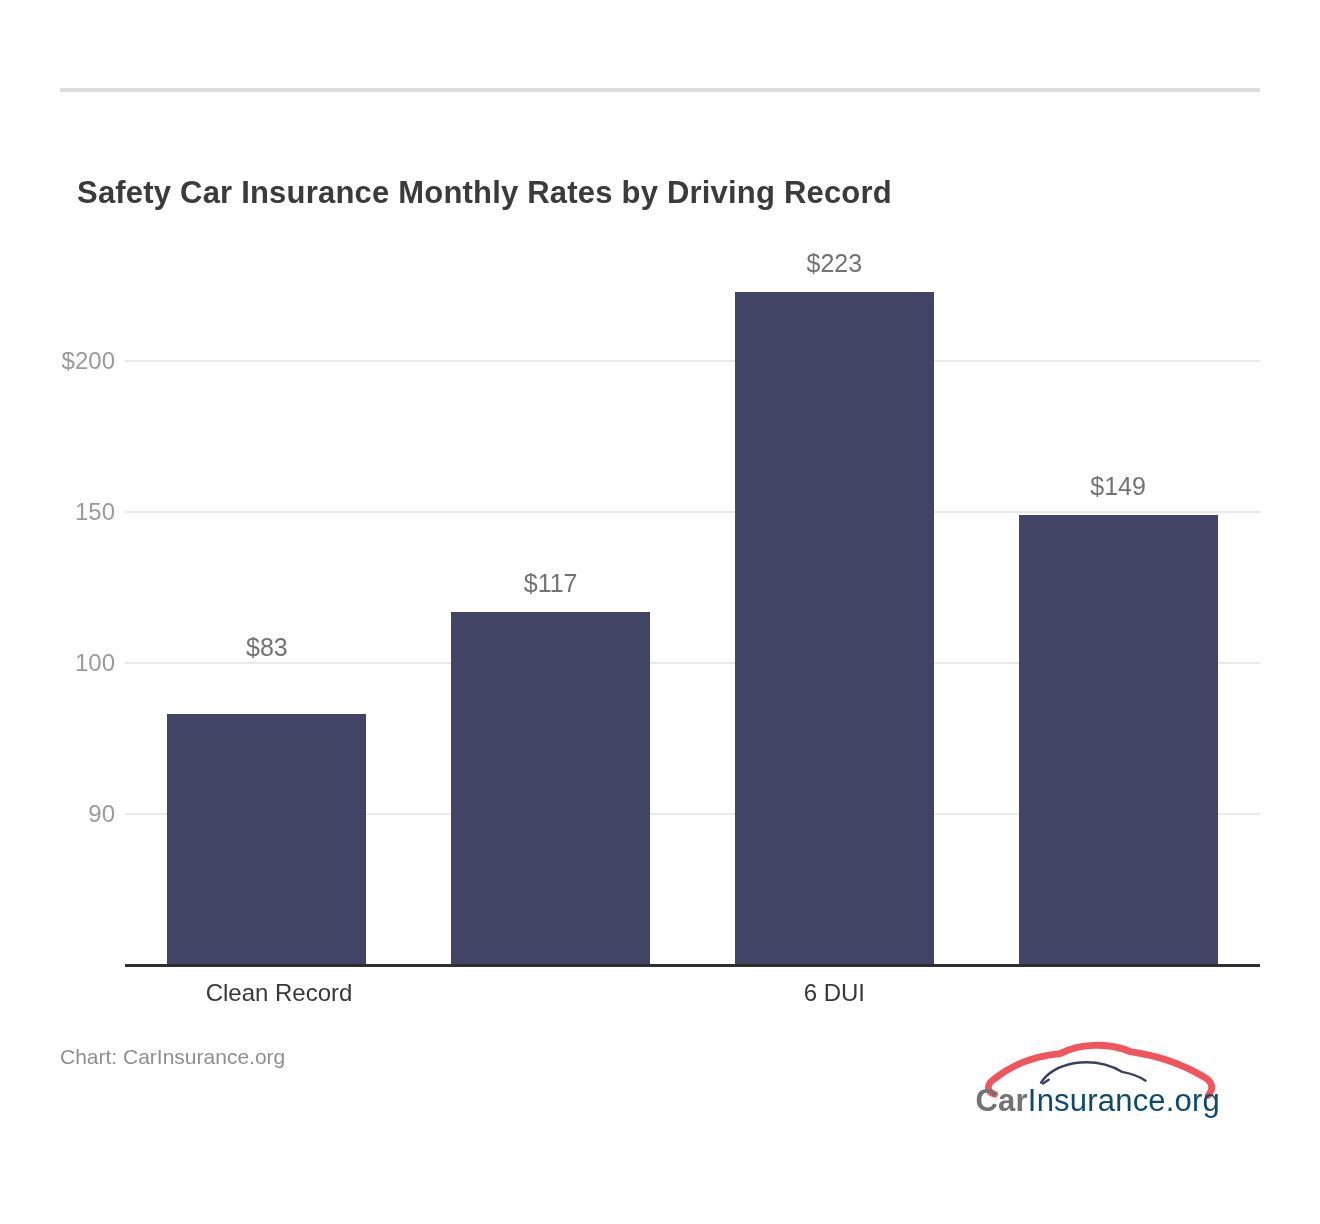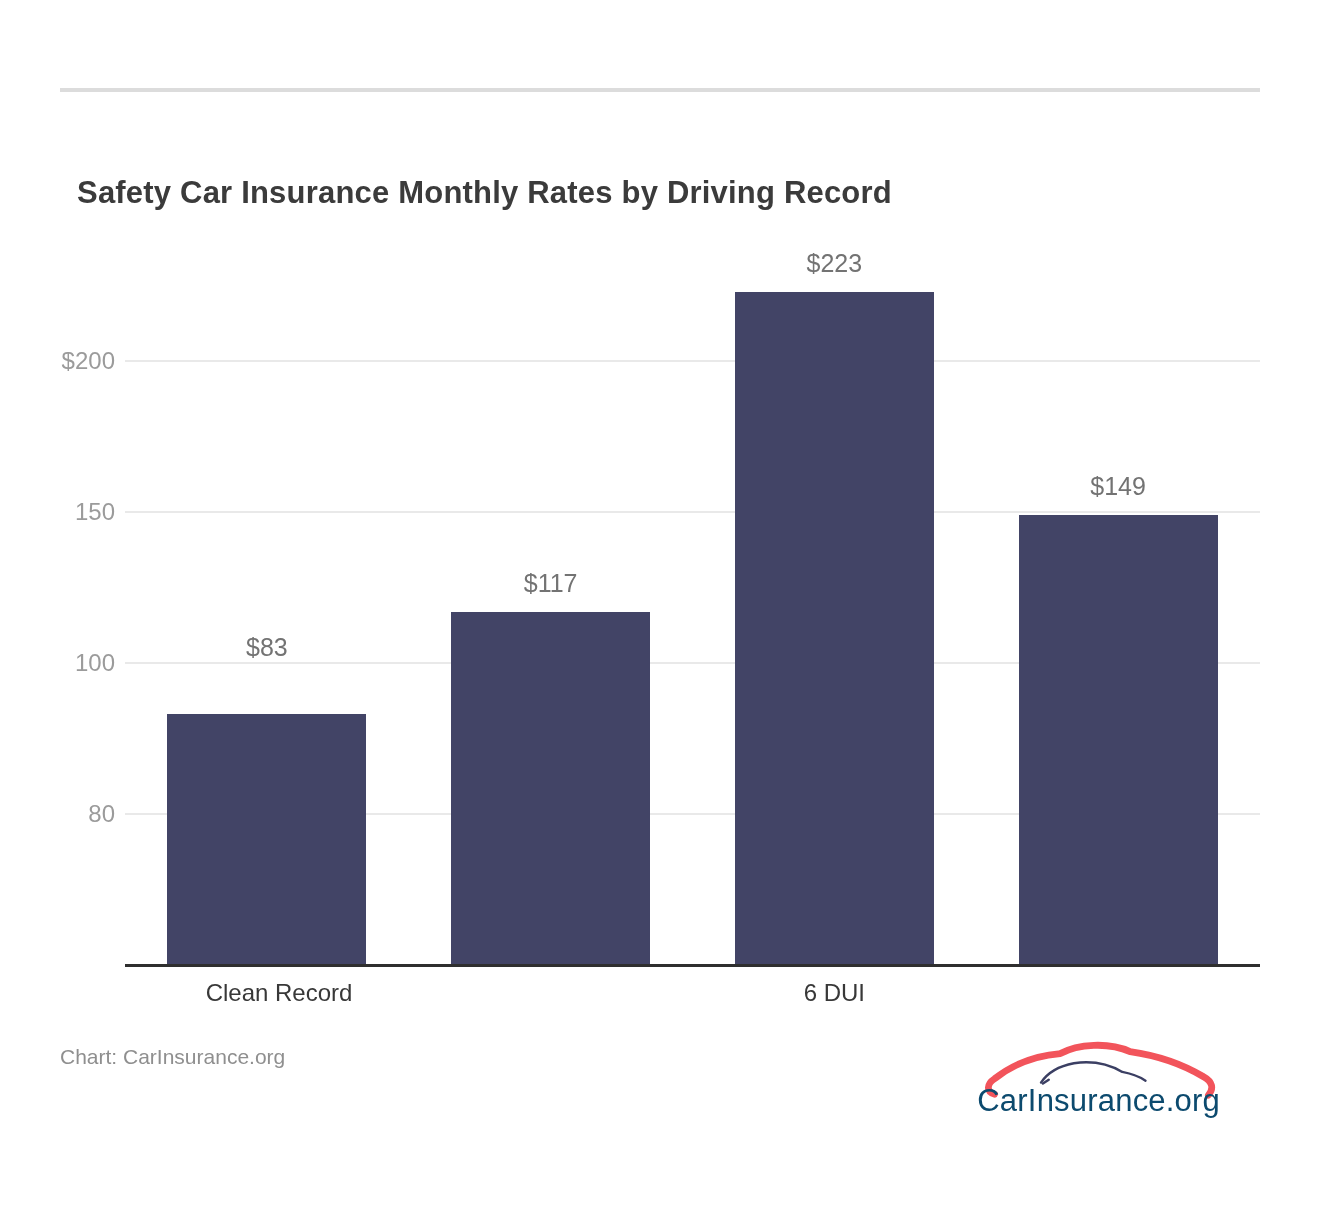--- a/index.html
+++ b/index.html
@@ -33,35 +33,35 @@
   }
   .logo{
     position:absolute;right:100px;top:1040px;
     display:flex;flex-direction:column;align-items:flex-end;
   }
   .logo svg{display:block;}
   .wordmark{
     margin-top:-16px;font-size:31px;letter-spacing:.2px;line-height:34px;
     white-space:nowrap;
   }
-  .wordmark .brand-prefix{color:#0c4a6e;font-weight:400;}
+  .wordmark .brand-prefix{color:#737373;font-weight:700;}
   .wordmark .brand-suffix{color:#0c4a6e;font-weight:400;}
 </style>
 </head>
 <body>
 
 <div class="page">
 
   <div class="top-divider"></div>
 
   <h1 class="chart-title">Safety Car Insurance Monthly Rates by Driving Record</h1>
 
   <div class="chart" id="chart">
       <div class="gridline" style="left: 125px; width: 1135px; top: 813px;"></div>
-      <div class="ytick" style="top: 799px;">80</div>
+      <div class="ytick" style="top: 799px;">90</div>
       <div class="gridline" style="left: 125px; width: 1135px; top: 662px;"></div>
       <div class="ytick" style="top: 648px;">100</div>
       <div class="gridline" style="left: 125px; width: 1135px; top: 511px;"></div>
       <div class="ytick" style="top: 497px;">150</div>
       <div class="gridline" style="left: 125px; width: 1135px; top: 360px;"></div>
       <div class="ytick" style="top: 346px;">$200</div>
       <div class="bar" style="left: 167.375px; width: 199px; top: 714.34px; height: 250.66px; background: rgb(66, 68, 102);"></div>
       <div class="value-label" style="left: 166.875px; width: 200px; top: 632px;">$83</div>
       <div class="xtick" style="left: 139px; width: 280px; top: 978px;">Clean Record</div>
       <div class="bar" style="left: 451.125px; width: 199px; top: 611.66px; height: 353.34px; background: rgb(66, 68, 102);"></div>

